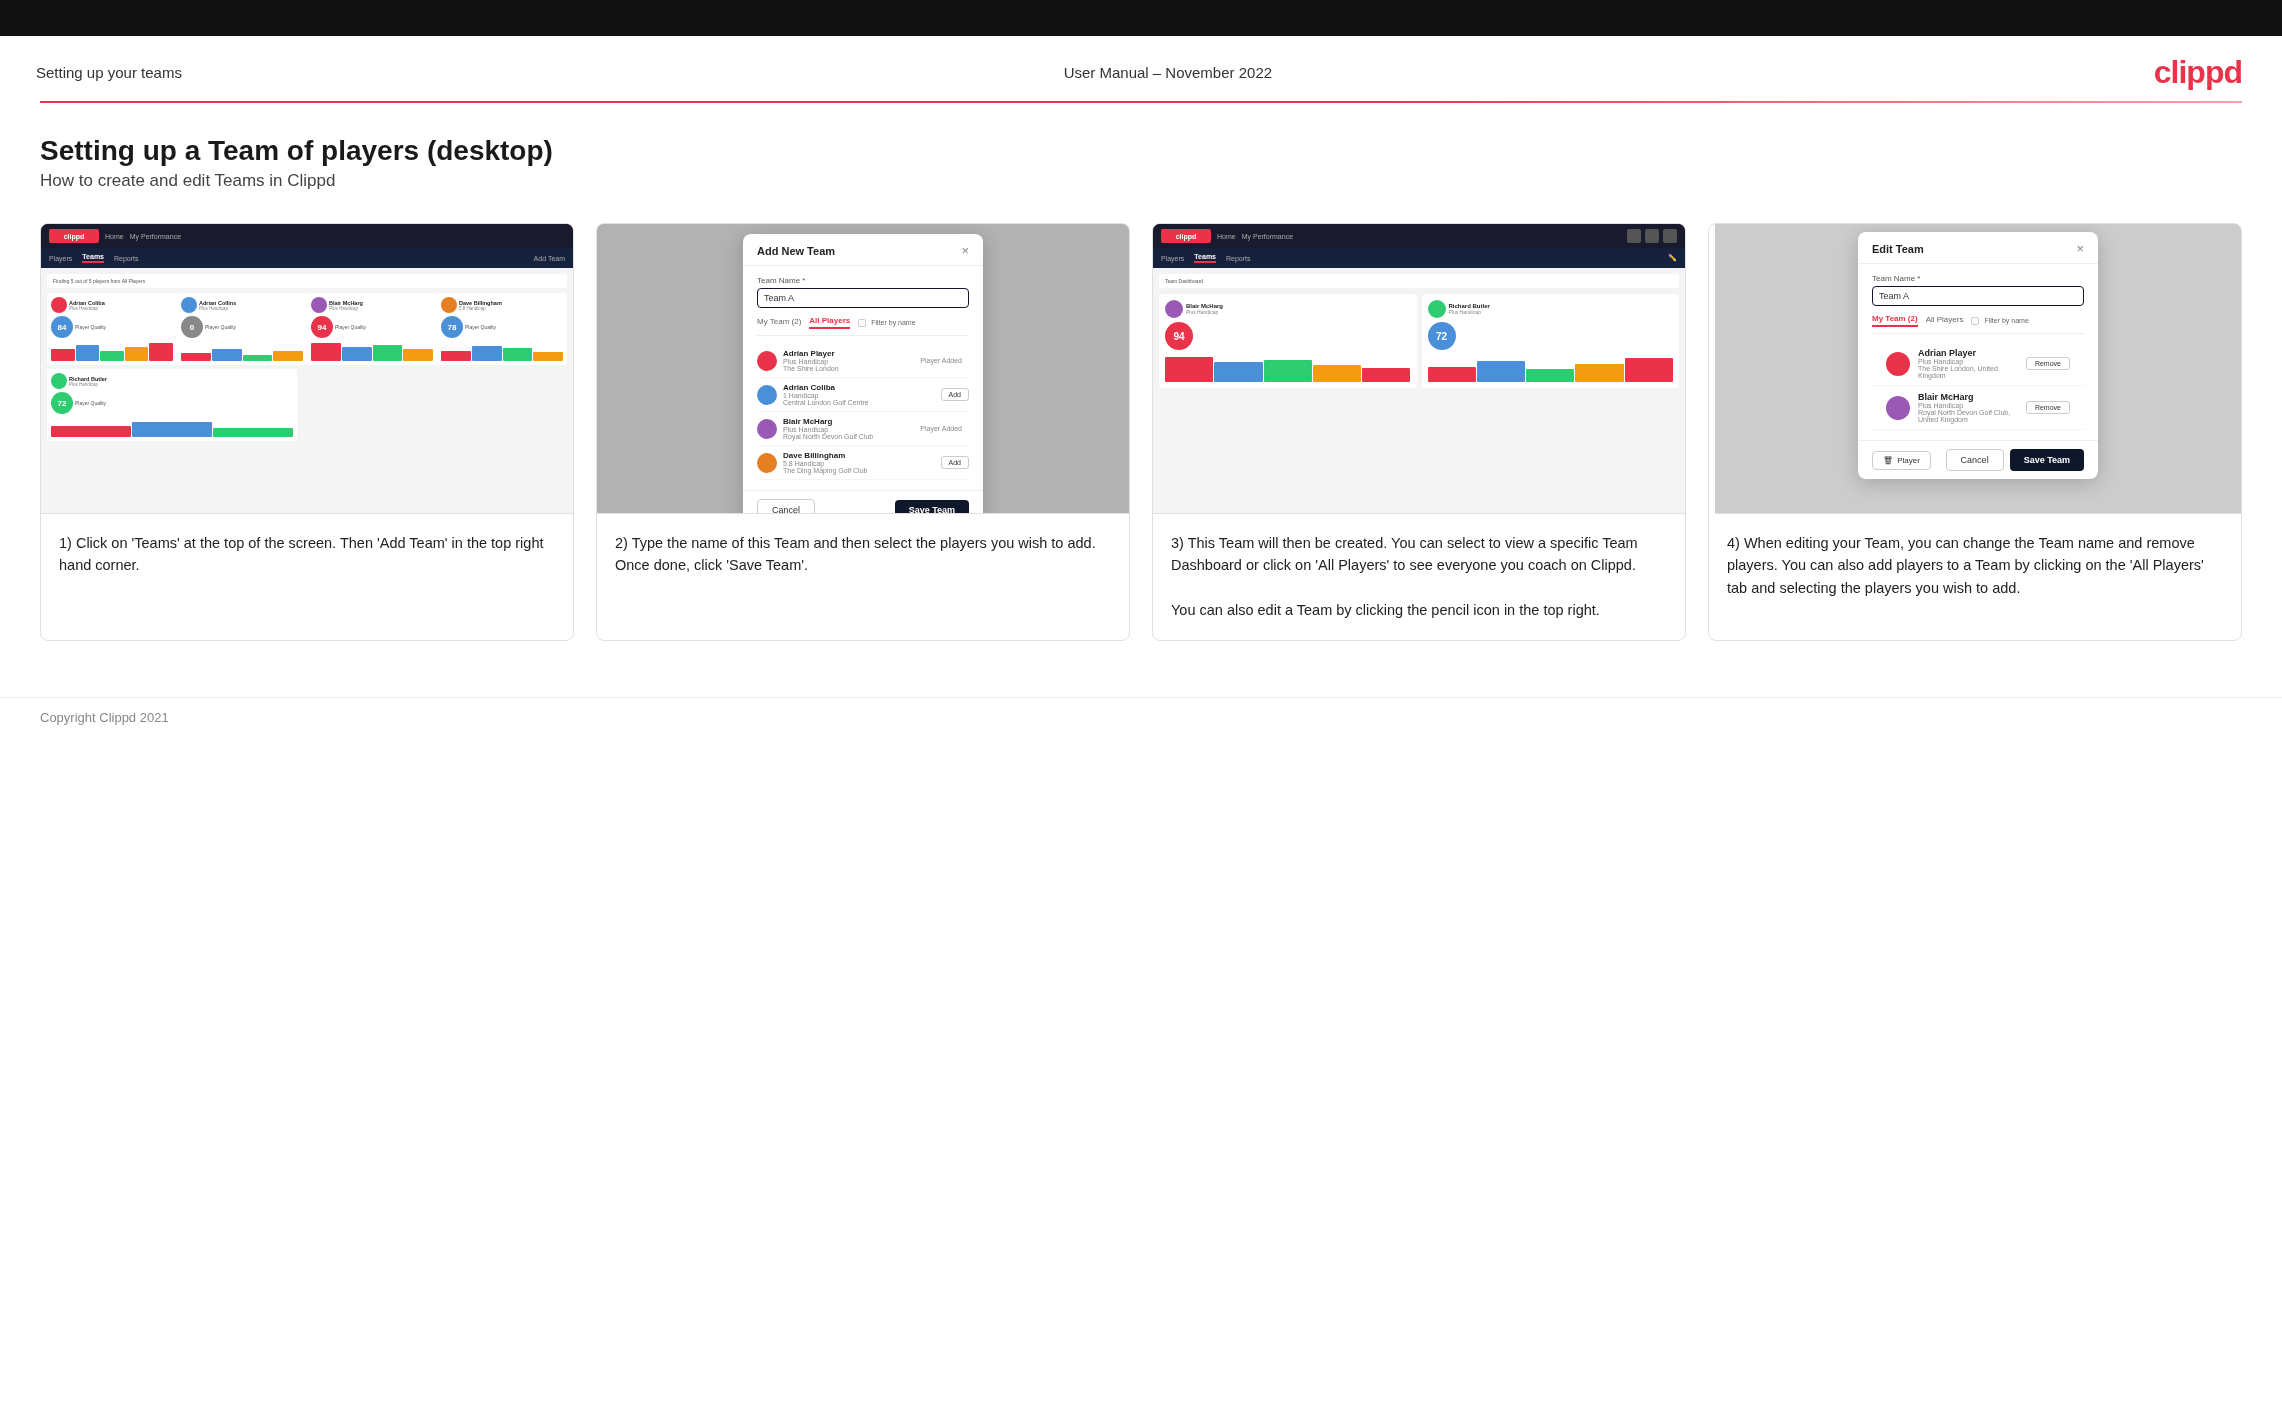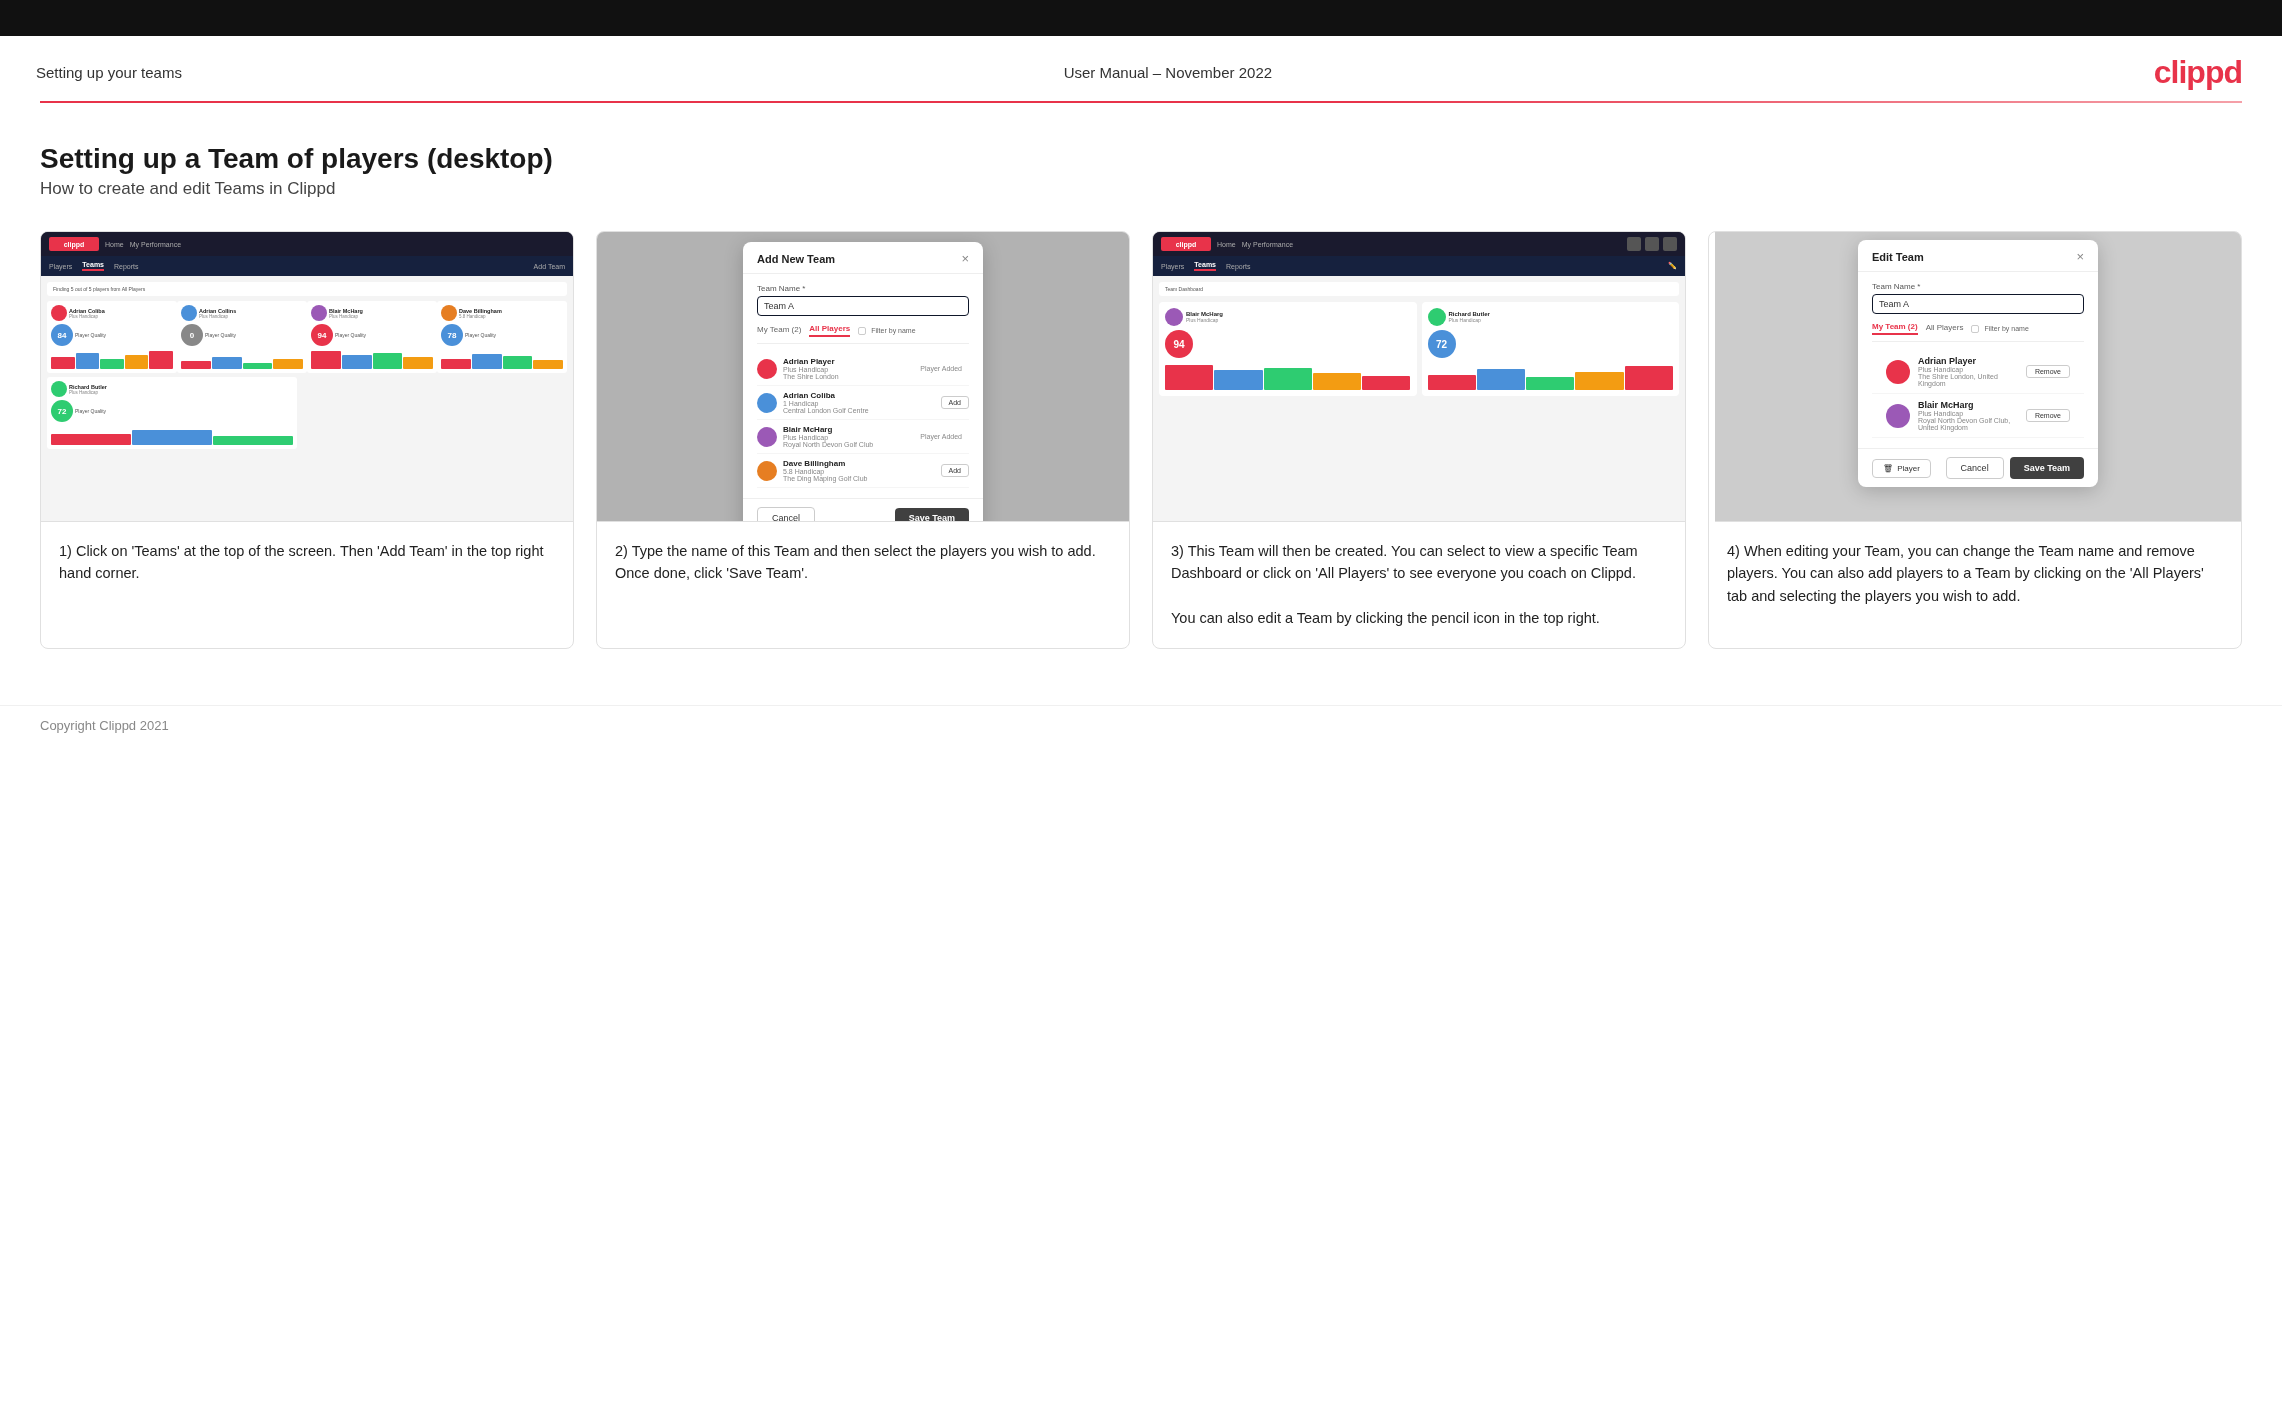--- a/index.html
+++ b/index.html
@@ -38,21 +38,21 @@
       letter-spacing: -1px;
     }
     .header-divider {
       height: 2px;
       background: linear-gradient(to right, #e8334a 60%, #f5a0a8 100%);
       margin: 0 40px;
     }
 
     
     .page-content {
-      padding: 40px 40px 24px 40px;
+      padding: 32px 40px 24px 40px;
     }
 
     .page-title {
       font-size: 28px;
       font-weight: 700;
       color: #1a1a1a;
       margin-bottom: 4px;
     }
     .page-subtitle {
       font-size: 17px;
@@ -246,21 +246,21 @@
       border: 1px solid #ccc;
       background: #fff;
       cursor: pointer;
       color: #333;
     }
     .btn-save {
       font-size: 9px;
       padding: 5px 14px;
       border-radius: 4px;
       border: none;
-      background: #404040;
+      background: #0f172a;
       color: #fff;
       cursor: pointer;
       font-weight: 600;
     }
 
     
     .screenshot-3 {
       background: #f4f4f4;
       padding: 0;
     }

